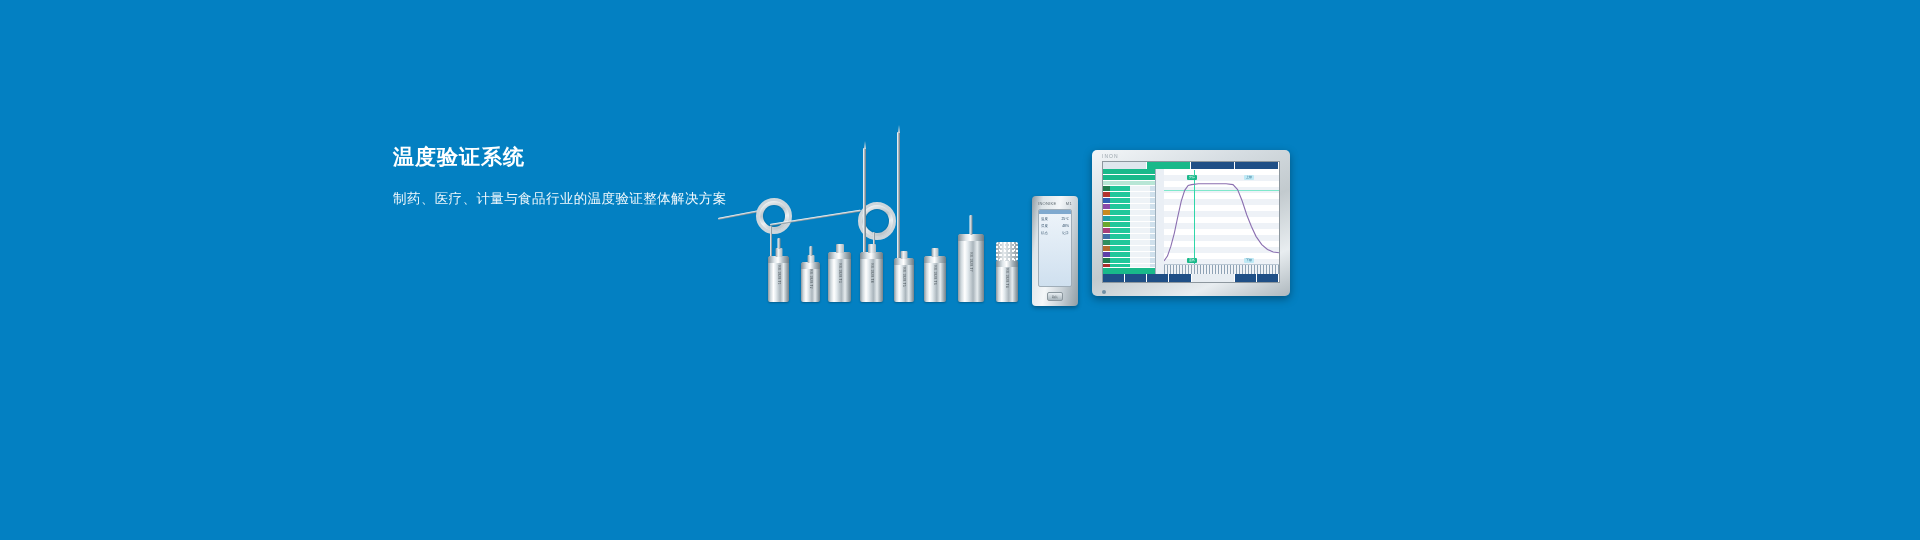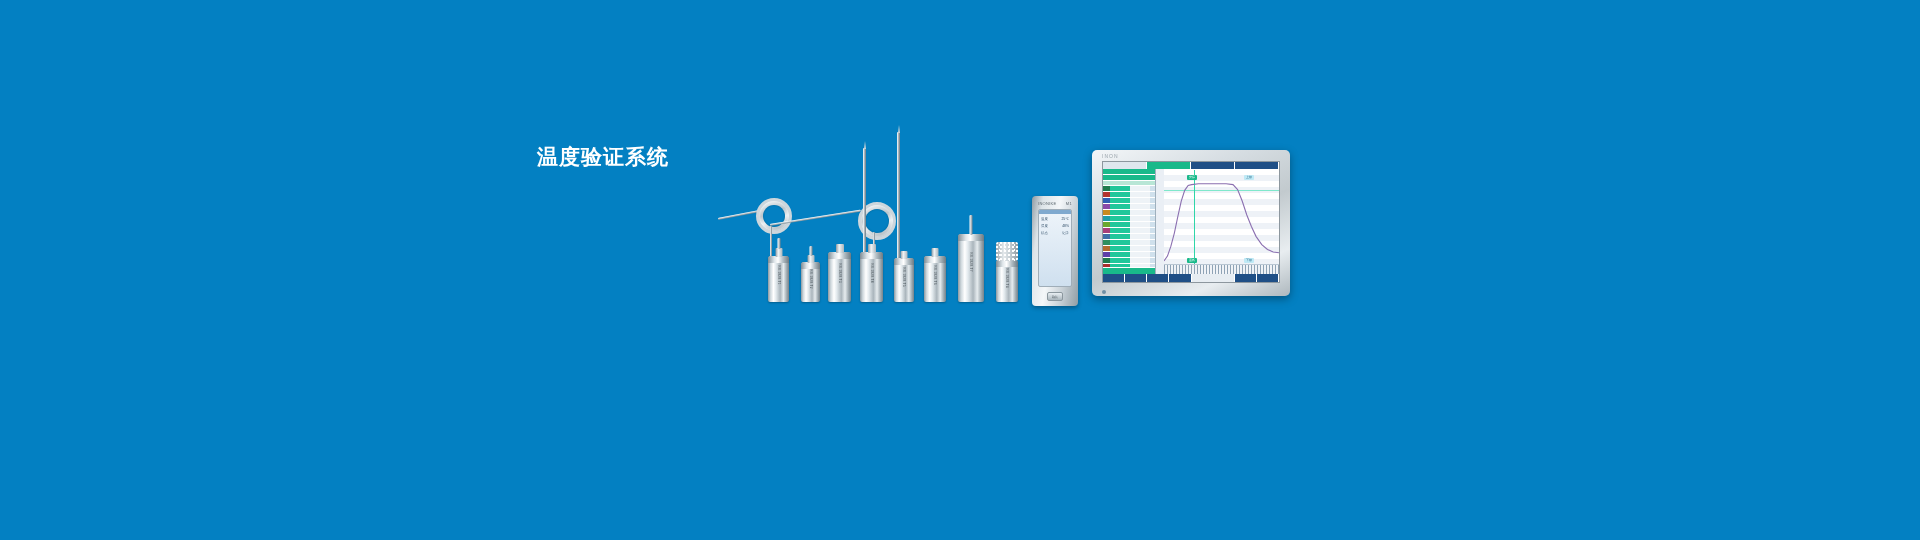--- a/index.html
+++ b/index.html
@@ -5,21 +5,21 @@
   html,body{margin:0;padding:0;}
   body{
     width:1920px;height:540px;overflow:hidden;
     background:#0380c2;
     font-family:"Liberation Sans","DejaVu Sans",sans-serif;
     position:relative;
   }
   .banner{position:absolute;inset:0;background:#0380c2;}
 
   
-  .copy{position:absolute;left:393px;top:143px;width:420px;color:#ffffff;text-align:center;}
+  .copy{position:absolute;left:393px;top:143px;width:420px;color:#ffffff;}
   .copy h1{
     margin:0;font-size:21px;line-height:28px;font-weight:bold;
     letter-spacing:1px;color:#ffffff;
   }
   .copy .sub{
     margin-top:18px;font-size:13.5px;line-height:20px;letter-spacing:.4px;
     color:#f2f9fd;font-weight:normal;
   }
   .bullets{margin-top:17px;list-style:none;padding:0;}
   .bullets li{
@@ -192,20 +192,21 @@
   .s-botbar .b.pale{background:#e7edf2;}
   .s-botbar .b.wide{flex:2;}
 </style>
 </head>
 <body>
 
 <div class="banner">
 
   <div class="copy">
     <h1>温度验证系统</h1>
+    <div class="sub">制药、医疗、计量与食品行业的温度验证整体解决方案</div>
   </div>
 
   <div class="products">
 
     <div class="coil" style="left:18px;top:88px;">
       <div class="wire" style="left:0;top:20px;width:42px;transform:rotate(-11deg);"></div>
       <div class="ring" style="left:38px;top:0;width:30px;height:30px;"></div>
       <div class="wire v" style="left:52px;top:28px;height:64px;"></div>
     </div>
 

